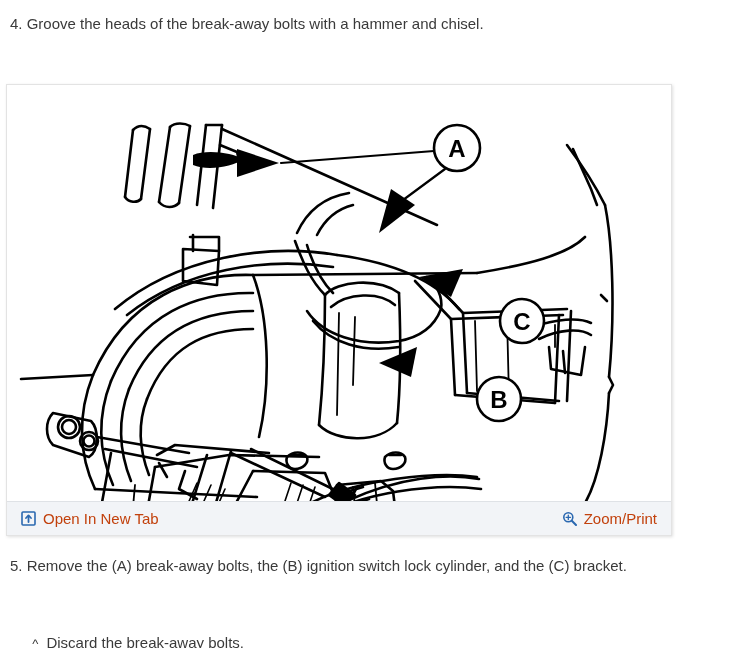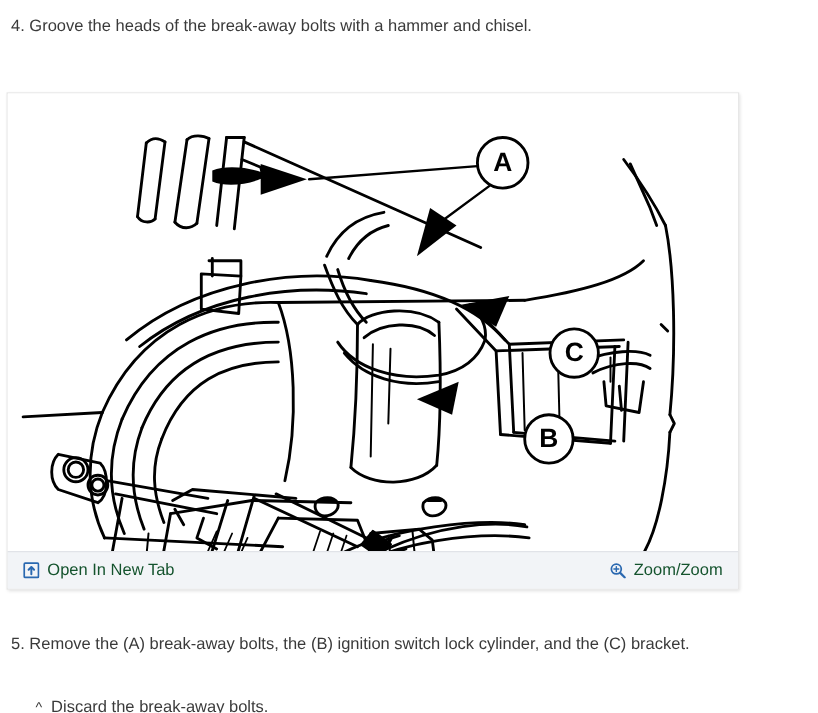--- a/index.html
+++ b/index.html
@@ -71,40 +71,40 @@
     box-sizing: border-box;
     display: flex;
     align-items: center;
     justify-content: space-between;
     padding: 0 14px;
   }
   .toolbar-link {
     display: flex;
     align-items: center;
     gap: 7px;
-    color: #14532d;
+    color: #c2410c;
     font-size: 15px;
     text-decoration: none;
     cursor: pointer;
     line-height: 1;
     white-space: nowrap;
   }
   .toolbar-link .icon {
     display: inline-flex;
     width: 15px;
     height: 15px;
     align-items: center;
     justify-content: center;
   }
   .toolbar-link .icon svg { display: block; }
 
   #step-5 {
     position: absolute;
     left: 10px;
-    top: 576px;
+    top: 556px;
   }
   #step-5-note {
     position: absolute;
     left: 24px;
     top: 613px;
   }
   #step-5-note .caret {
     font-size: 13px;
     color: #3a3a3a;
   }
@@ -337,21 +337,21 @@
     </a>
 
     <a class="toolbar-link" href="#">
       <span class="icon">
         <svg width="15" height="15" viewBox="0 0 15 15" xmlns="http://www.w3.org/2000/svg">
           <circle cx="6.3" cy="6.3" r="4.5" fill="none" stroke="#2a68b0" stroke-width="1.6"></circle>
           <path d="M9.8 9.8 L14 14" stroke="#2a68b0" stroke-width="2" stroke-linecap="round"></path>
           <path d="M6.3 4.1 L6.3 8.5 M4.1 6.3 L8.5 6.3" stroke="#2a68b0" stroke-width="1.3" stroke-linecap="round"></path>
         </svg>
       </span>
-      <span>Zoom/Zoom</span>
+      <span>Zoom/Print</span>
     </a>
 
   </div>
 </div>
 
 <div id="step-5" class="step-text">5. Remove the (A) break-away bolts, the (B) ignition switch lock cylinder, and the (C) bracket.</div>
 
 <div id="step-5-note" class="step-text">
   <span class="caret">^</span><span class="note-text">Discard the break-away bolts.</span>
 </div>

